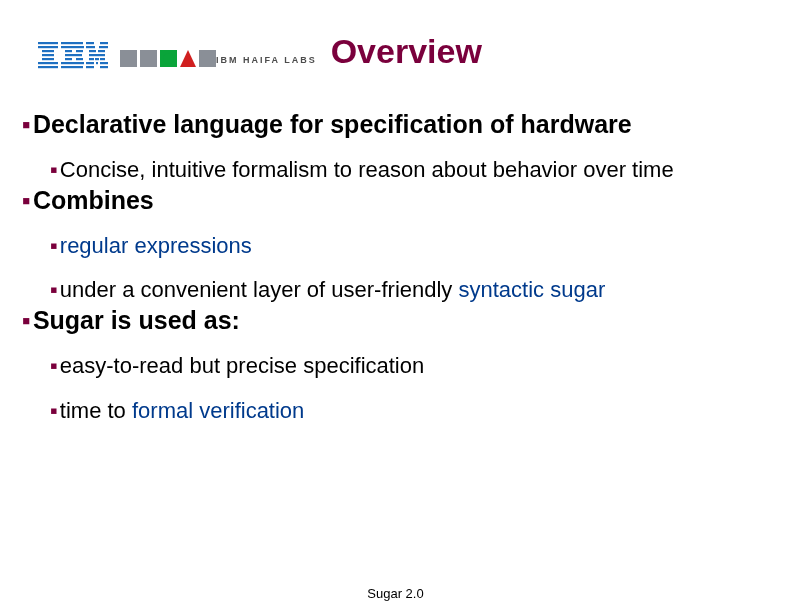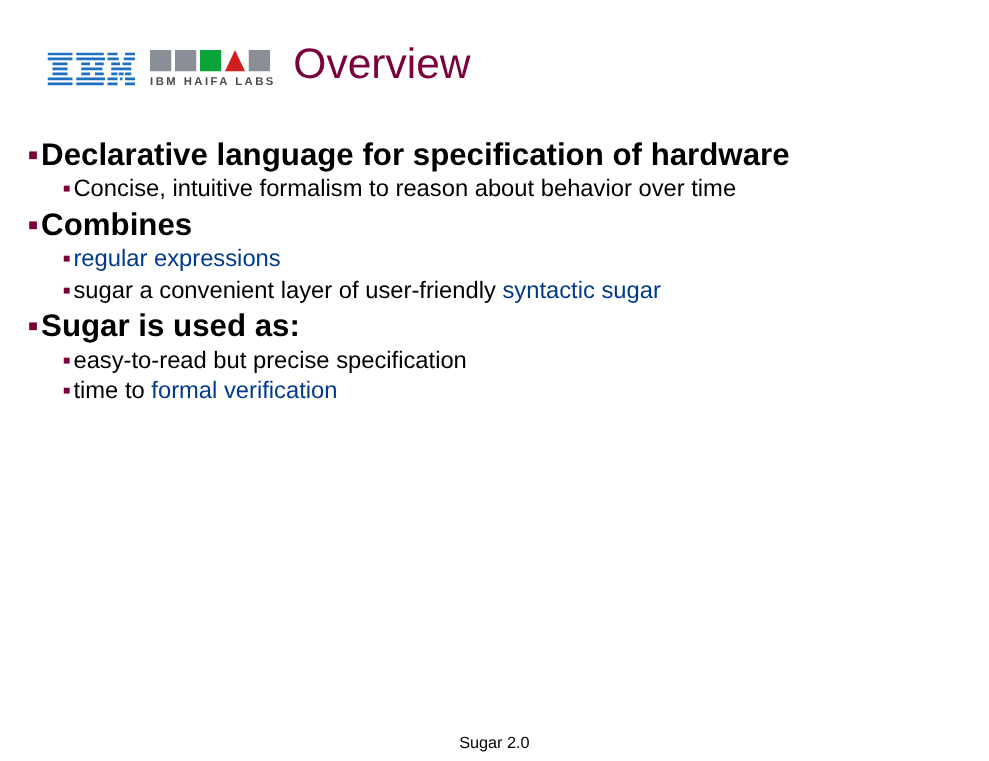--- a/index.html
+++ b/index.html
@@ -28,22 +28,22 @@
     align-items: flex-end;
   }
   .ibm-logo {
     display: inline-flex;
     align-items: center;
     margin-right: 12px;
   }
   .ibm-logo svg { display:block; }
   .haifa-block {
     display: inline-flex;
-    flex-direction: column;
-    align-items: flex-start;
+    flex-direction: row;
+    align-items: center;
     margin-right: 14px;
   }
   .haifa-shapes {
     display: flex;
     gap: 3px;
     margin-bottom: 3px;
   }
   .sq { width: 17px; height: 17px; }
   .sq.gray { background:#8a8f97; }
   .sq.green { background:#0aa43a; position:relative; }
@@ -63,42 +63,42 @@
   }
   .haifa-text {
     font-size: 9px;
     letter-spacing: 2px;
     color:#4c4c4c;
     font-weight:700;
     white-space:nowrap;
   }
   .title {
     font-size: 34px;
-    font-weight: 400;
+    font-weight: 700;
     color: #7a003c;
     line-height: 1;
     padding-bottom: 2px;
   }
   .content {
     position: absolute;
     top: 108px;
     left: 22px;
     right: 20px;
   }
   .b1 {
     font-size: 25px;
     line-height: 1.28;
     font-weight: 700;
     margin: 0;
   }
   .b2 {
-    font-size: 19px;
+    font-size: 22px;
     line-height: 1.28;
     font-weight: 400;
-    margin: 0 0 0 28px;
+    margin: 16px 0 0 28px;
   }
   .bullet {
     color:#7a003c;
     font-weight:700;
     margin-right:2px;
   }
   .term { color:#003a8c; }
   .footer {
     position:absolute;
     bottom: 8px;
@@ -164,21 +164,21 @@
     <span class="title">Overview</span>
   </div>
 
   <div class="content">
 
     <p class="b1"><span class="bullet">▪</span><span>Declarative language for specification of hardware</span></p>
     <p class="b2"><span class="bullet">▪</span><span>Concise, intuitive formalism to reason about behavior over time</span></p>
 
     <p class="b1"><span class="bullet">▪</span><span>Combines</span></p>
     <p class="b2"><span class="bullet">▪</span><span class="term">regular expressions</span></p>
-    <p class="b2"><span class="bullet">▪</span><span>sugar a convenient layer of user-friendly </span><span class="term">syntactic sugar</span></p>
+    <p class="b2"><span class="bullet">▪</span><span>under a convenient layer of user-friendly </span><span class="term">syntactic sugar</span></p>
 
     <p class="b1"><span class="bullet">▪</span><span>Sugar is used as:</span></p>
     <p class="b2"><span class="bullet">▪</span><span>easy-to-read but precise specification</span></p>
     <p class="b2"><span class="bullet">▪</span><span>time to </span><span class="term">formal verification</span></p>
 
   </div>
 
   <div class="footer">Sugar 2.0</div>
 </div>
 

